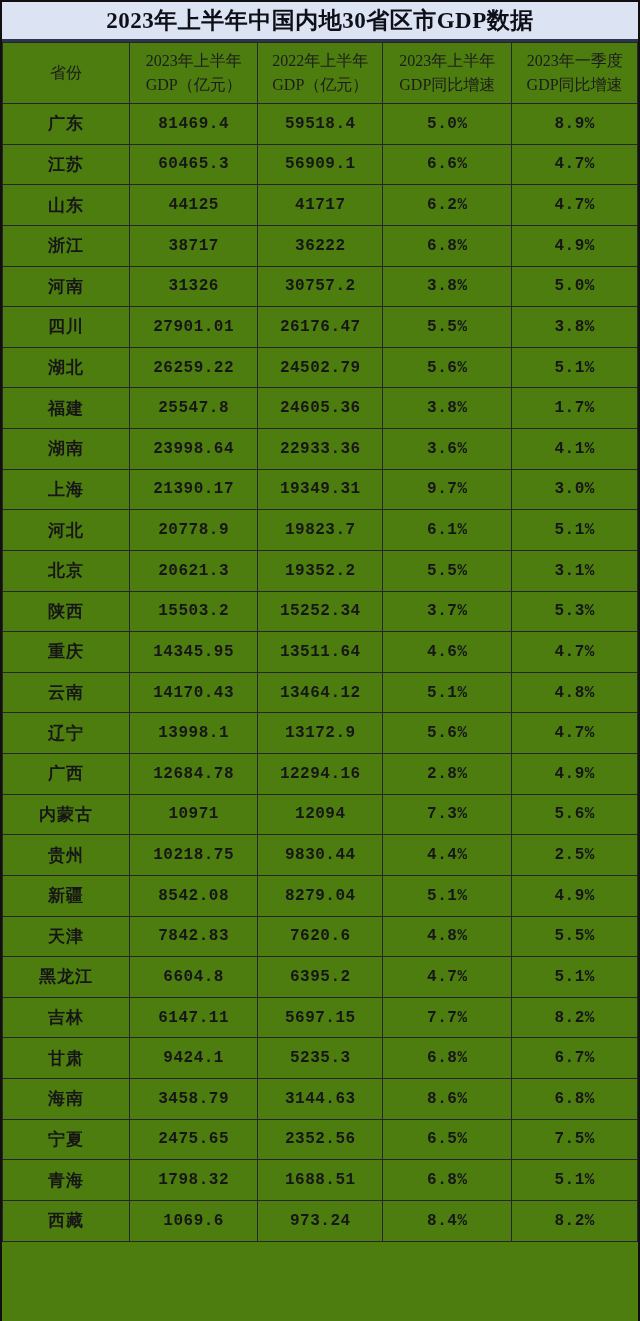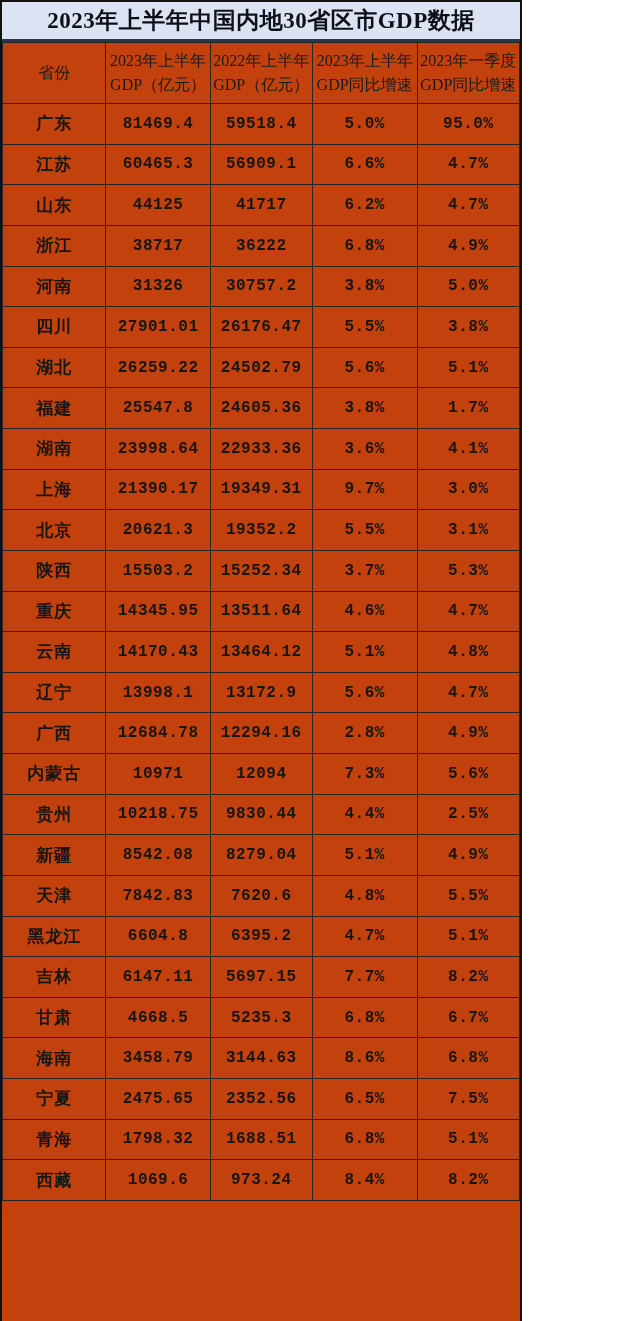--- a/index.html
+++ b/index.html
@@ -1,26 +1,26 @@
 <!DOCTYPE html>
 <html><head>
 <meta charset="utf-8">
 <style>
   html, body { margin: 0; padding: 0; background: #ffffff; }
   body { font-family: "Liberation Serif", "DejaVu Serif", serif; }
 
   .frame {
     position: relative;
-    width: 522px;
+    width: 640px;
     height: 1321px;
     box-sizing: border-box;
     border: 2px solid #101010;
     border-bottom: 0;
     overflow: hidden;
-    background: #c2410c;
+    background: #4d7c0f;
   }
 
   .title-bar {
     height: 37px;
     background: #dce3f2;
     display: flex;
     align-items: center;
     justify-content: center;
     font-size: 23px;
     font-weight: bold;
@@ -111,21 +111,21 @@
           <span class="hl">GDP同比增速</span>
         </th>
       </tr>
     </thead>
     <tbody>
   <tr>
     <td class="province">广东</td>
     <td class="num">81469.4</td>
     <td class="num">59518.4</td>
     <td class="num">5.0%</td>
-    <td class="num">95.0%</td>
+    <td class="num">8.9%</td>
   </tr>
 
   <tr>
     <td class="province">江苏</td>
     <td class="num">60465.3</td>
     <td class="num">56909.1</td>
     <td class="num">6.6%</td>
     <td class="num">4.7%</td>
   </tr>
 
@@ -186,20 +186,27 @@
   </tr>
 
   <tr>
     <td class="province">上海</td>
     <td class="num">21390.17</td>
     <td class="num">19349.31</td>
     <td class="num">9.7%</td>
     <td class="num">3.0%</td>
   </tr>
 
+  <tr>
+    <td class="province">河北</td>
+    <td class="num">20778.9</td>
+    <td class="num">19823.7</td>
+    <td class="num">6.1%</td>
+    <td class="num">5.1%</td>
+  </tr>
 
   <tr>
     <td class="province">北京</td>
     <td class="num">20621.3</td>
     <td class="num">19352.2</td>
     <td class="num">5.5%</td>
     <td class="num">3.1%</td>
   </tr>
 
   <tr>
@@ -287,21 +294,21 @@
   <tr>
     <td class="province">吉林</td>
     <td class="num">6147.11</td>
     <td class="num">5697.15</td>
     <td class="num">7.7%</td>
     <td class="num">8.2%</td>
   </tr>
 
   <tr>
     <td class="province">甘肃</td>
-    <td class="num">4668.5</td>
+    <td class="num">9424.1</td>
     <td class="num">5235.3</td>
     <td class="num">6.8%</td>
     <td class="num">6.7%</td>
   </tr>
 
   <tr>
     <td class="province">海南</td>
     <td class="num">3458.79</td>
     <td class="num">3144.63</td>
     <td class="num">8.6%</td>

